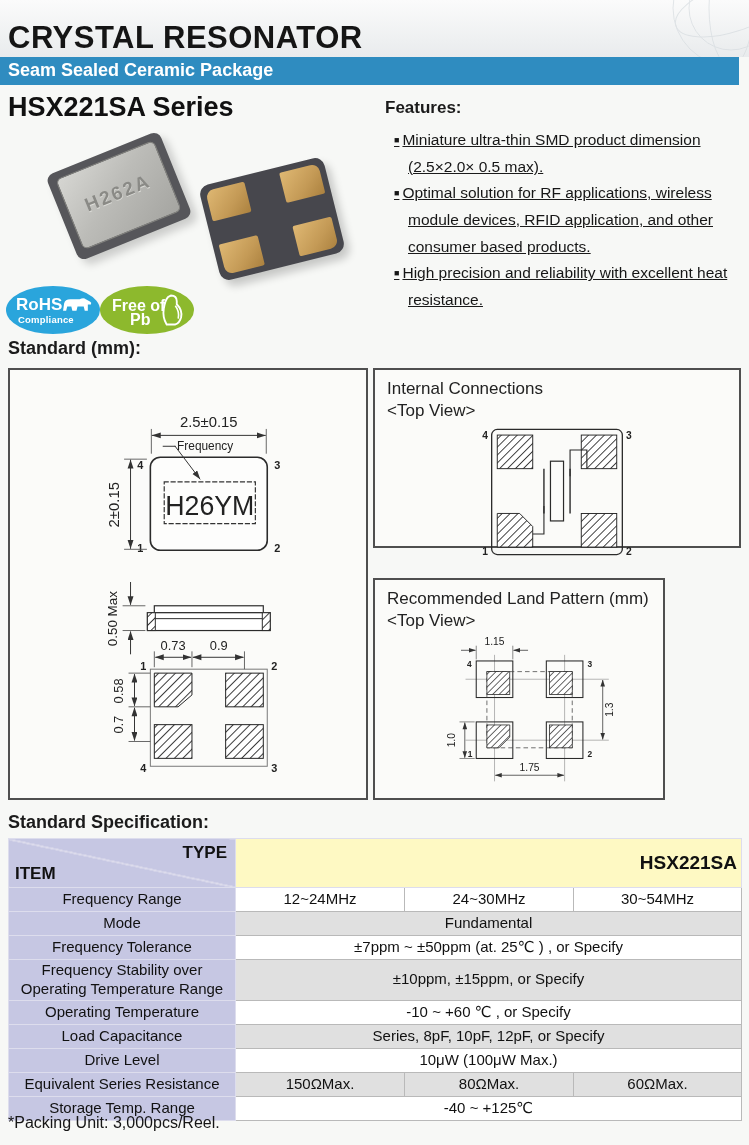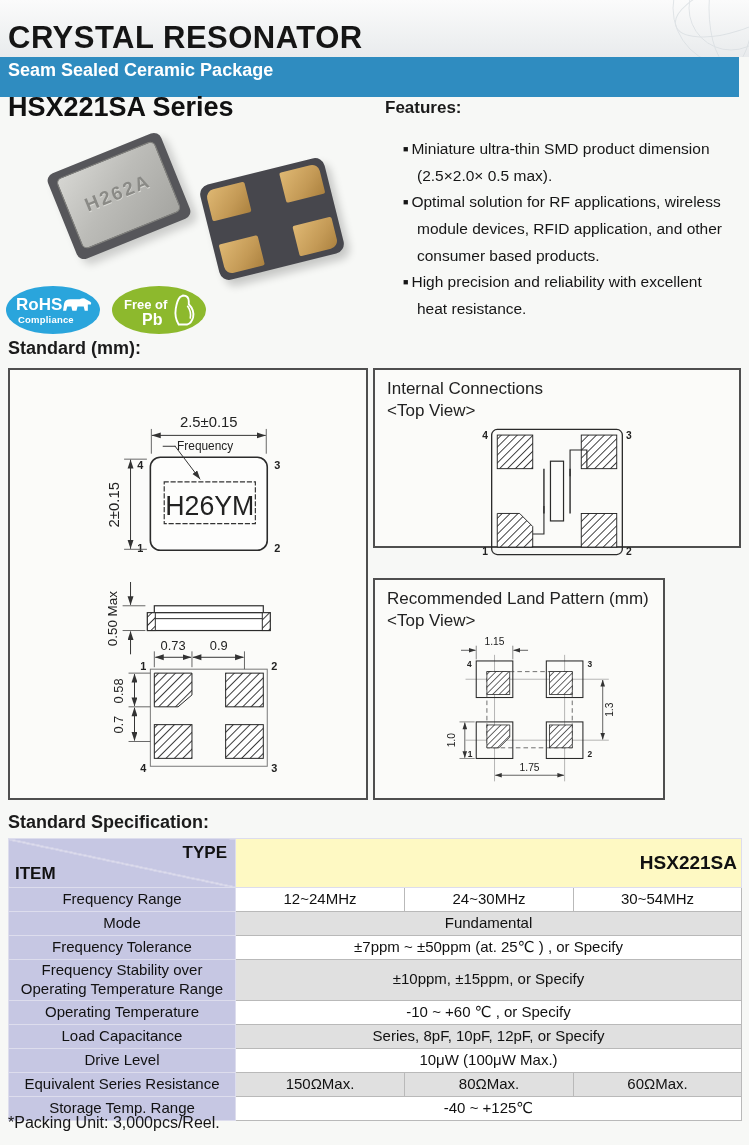--- a/index.html
+++ b/index.html
@@ -6,21 +6,21 @@
   .page{
     position:relative;width:749px;height:1145px;margin:0 auto;
     background:#f7f8f6;overflow:hidden;
     font-family:"Liberation Sans","DejaVu Sans",sans-serif;color:#1b1b1b;
   }
   
   .header{position:absolute;left:0;top:0;width:749px;height:57px;
     background:linear-gradient(180deg,#fbfbfb 0%,#eef0f1 70%,#e9ebed 100%);}
   .header h1{margin:0;padding:20px 0 0 8px;font-size:31px;font-weight:bold;color:#151515;letter-spacing:.5px;}
   .watermark{position:absolute;right:0;top:0;opacity:.65;}
-  .banner{position:absolute;left:0;top:57px;width:739px;height:40px;background:#2f8cc0;}
+  .banner{position:absolute;left:0;top:57px;width:739px;height:28px;background:#2f8cc0;}
   .banner span{display:block;padding-left:8px;line-height:26px;font-size:18px;font-weight:bold;color:#ffffff;}
   .series-title{position:absolute;left:8px;top:92px;font-size:27px;font-weight:bold;color:#111;}
 
   
   .photo{position:absolute;left:30px;top:132px;width:335px;height:150px;}
   .chip{position:absolute;border-radius:8px;}
   .chip-top{left:28px;top:18px;width:122px;height:92px;transform:rotate(-22deg);
     background:#56565a;box-shadow:4px 7px 9px rgba(0,0,0,.18);}
   .chip-top .lid{position:absolute;left:8px;top:7px;right:8px;bottom:9px;border-radius:6px;
     border:1px solid #83837f;background:linear-gradient(145deg,#d6d6d2 0%,#bcbcb8 45%,#a5a5a1 100%);}
@@ -28,36 +28,36 @@
     font-size:19px;font-weight:bold;color:#8a8a86;letter-spacing:2px;text-shadow:0 1px 0 #dcdcd8;}
   .chip-bottom{left:178px;top:38px;width:128px;height:98px;transform:rotate(-14deg);
     background:#47474d;box-shadow:4px 7px 9px rgba(0,0,0,.2);border-radius:10px;}
   .pad{position:absolute;width:40px;height:31px;background:linear-gradient(135deg,#dfb873 0%,#c49a56 60%,#ab813f 100%);}
   .pad.tl{left:6px;top:6px;border-radius:8px 2px 2px 2px;}
   .pad.tr{right:6px;top:6px;border-radius:2px 8px 2px 2px;}
   .pad.bl{left:6px;bottom:6px;border-radius:2px 2px 2px 8px;}
   .pad.br{right:6px;bottom:6px;border-radius:2px 2px 8px 2px;}
 
   
-  .badges{position:absolute;left:6px;top:286px;display:flex;gap:12px;}
+  .badges{position:absolute;left:6px;top:286px;display:flex;}
   .badge{position:relative;width:94px;height:48px;border-radius:50%;color:#fff;overflow:hidden;}
   .badge.rohs{background:#2aa5dc;}
   .badge.pb{background:#8db92d;}
   .badge .l1{position:absolute;left:10px;top:10px;font-size:17px;font-weight:bold;line-height:1;}
   .badge .l2{position:absolute;left:12px;top:28px;font-size:9.5px;font-weight:bold;letter-spacing:.2px;}
-  .badge.pb .l1{font-size:13px;top:12px;left:12px;text-align:center;}
+  .badge.pb .l1{font-size:16px;top:12px;left:12px;text-align:center;}
   .badge.pb .l2{font-size:16px;top:25px;left:30px;}
   .badge svg{position:absolute;}
   .badge.rohs svg{right:7px;top:9px;}
   .badge.pb svg{right:10px;top:6px;}
 
   
   .features{position:absolute;left:385px;top:98px;width:356px;}
   .features h3{margin:0 0 6px 0;font-size:17px;font-weight:bold;}
-  .features ul{margin:18px;padding:0;list-style:none;}
+  .features ul{margin:9px;padding:0;list-style:none;text-decoration:underline;}
   .features li{font-size:15.5px;line-height:1.72;padding-left:14px;text-indent:-14px;color:#161616;}
   .features li .bullet{font-size:9px;vertical-align:2px;margin-right:3px;}
 
   
   .dim-heading{position:absolute;left:8px;top:338px;font-size:18px;font-weight:bold;}
   .dbox{position:absolute;border:2px solid #4f4f4f;background:#fbfbf9;box-sizing:border-box;}
   .dbox-left{left:8px;top:368px;width:360px;height:432px;}
   .dbox-rt{left:373px;top:368px;width:368px;height:180px;}
   .dbox-rb{left:373px;top:578px;width:292px;height:222px;}
   .dbox .dtitle{margin:8px 0 0 12px;font-size:17px;line-height:1.3;color:#222;}

